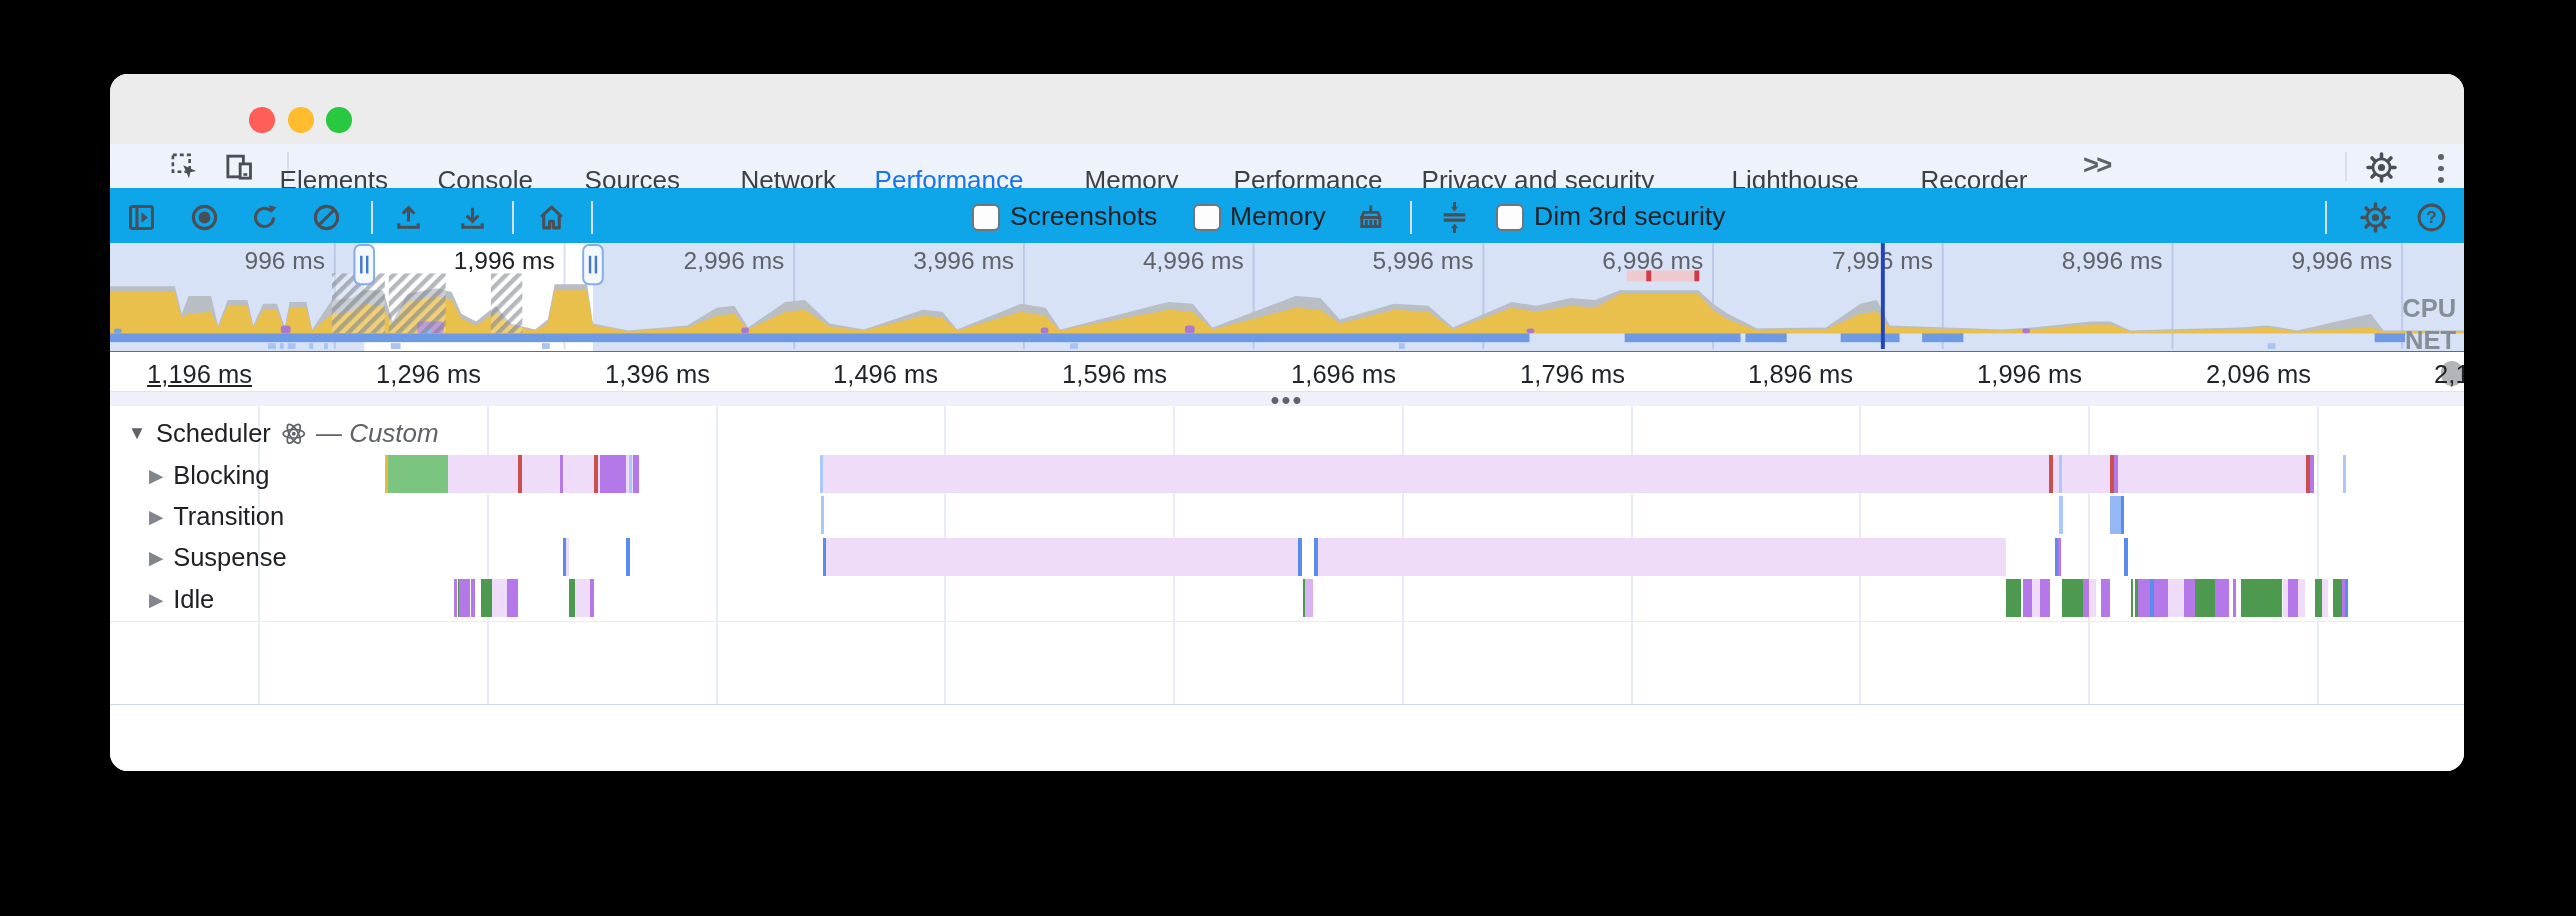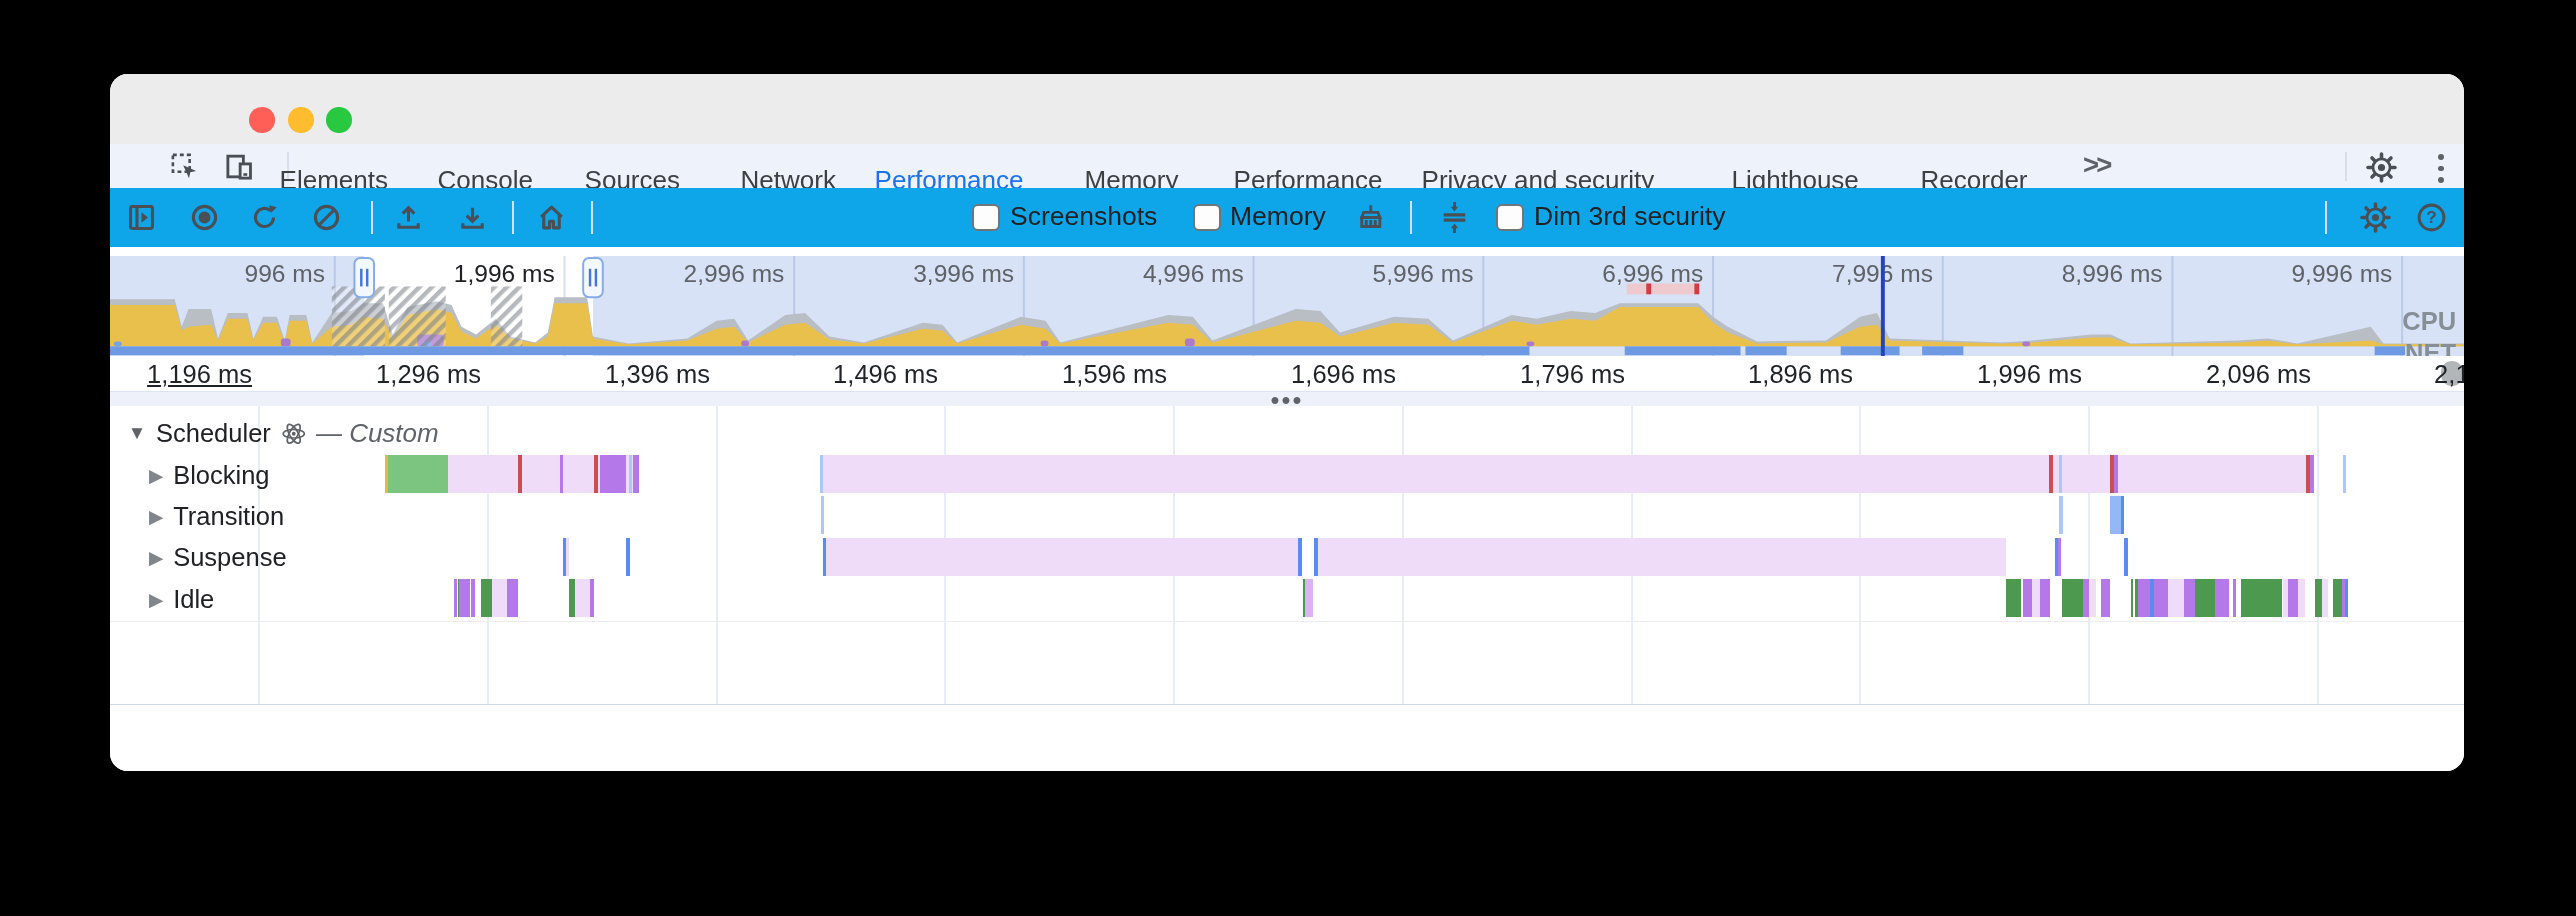--- a/index.html
+++ b/index.html
@@ -18,21 +18,21 @@
   .vdiv{position:absolute;width:2px;background:#d8deea;}
   .icon{position:absolute;}
   .more-chevron{font-size:27.5px;font-weight:700;color:#5f6368;letter-spacing:-2.9px;}
   .dotcol{display:flex;flex-direction:column;gap:5.9px;}
   .dotcol i{width:5.9px;height:5.9px;border-radius:50%;background:#5f6368;}
   
   #toolbar{position:absolute;left:0;top:114px;width:100%;height:59px;background:#0ea5e9;}
   .cb{position:absolute;top:15.7px;width:23.6px;height:23.6px;border:2.9px solid #70757a;border-radius:5.9px;background:#fdfdfe;}
   .cblabel{position:absolute;top:12.8px;font-size:26.5px;color:#202124;white-space:nowrap;}
   
-  #overview{position:absolute;left:0;top:182px;width:100%;height:108px;overflow:hidden;border-bottom:1px solid #a16207;}
+  #overview{position:absolute;left:0;top:169px;width:100%;height:108px;overflow:hidden;border-bottom:1px solid #a16207;}
   
   #ruler{position:absolute;left:0;top:282px;width:100%;height:35px;background:#fff;overflow:hidden;}
   .rlabel{position:absolute;top:3.9px;width:200px;text-align:right;font-size:25.5px;color:#1f2227;white-space:nowrap;}
   #scrollthumb{position:absolute;top:4.9px;width:21.6px;height:25.5px;border-radius:12.8px;background:rgba(128,134,139,.6);}
   
   #resizer{position:absolute;left:0;top:317px;width:100%;height:14.7px;background:#eef1fa;border-top:1px solid #dde3f0;border-bottom:1px solid #dde3f0;}
   #resizer .dots{position:absolute;left:50%;top:-5.9px;transform:translateX(-50%);font-size:25.5px;color:#5f6368;letter-spacing:2px;}
   
   #flame{position:absolute;left:0;top:332px;width:100%;height:298px;background:#fff;overflow:hidden;}
   .grid{position:absolute;top:0;bottom:0;width:2px;background:#e8ecf8;}

